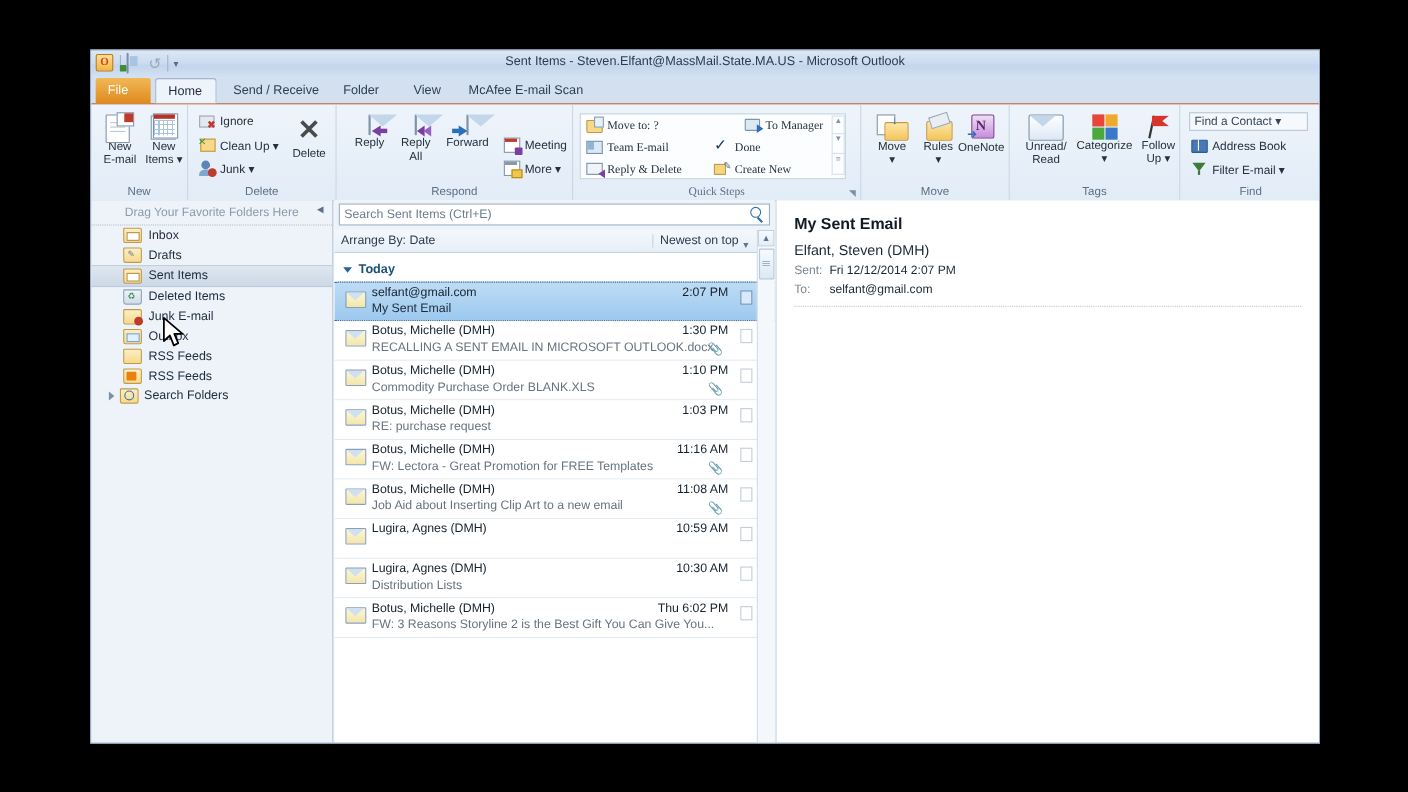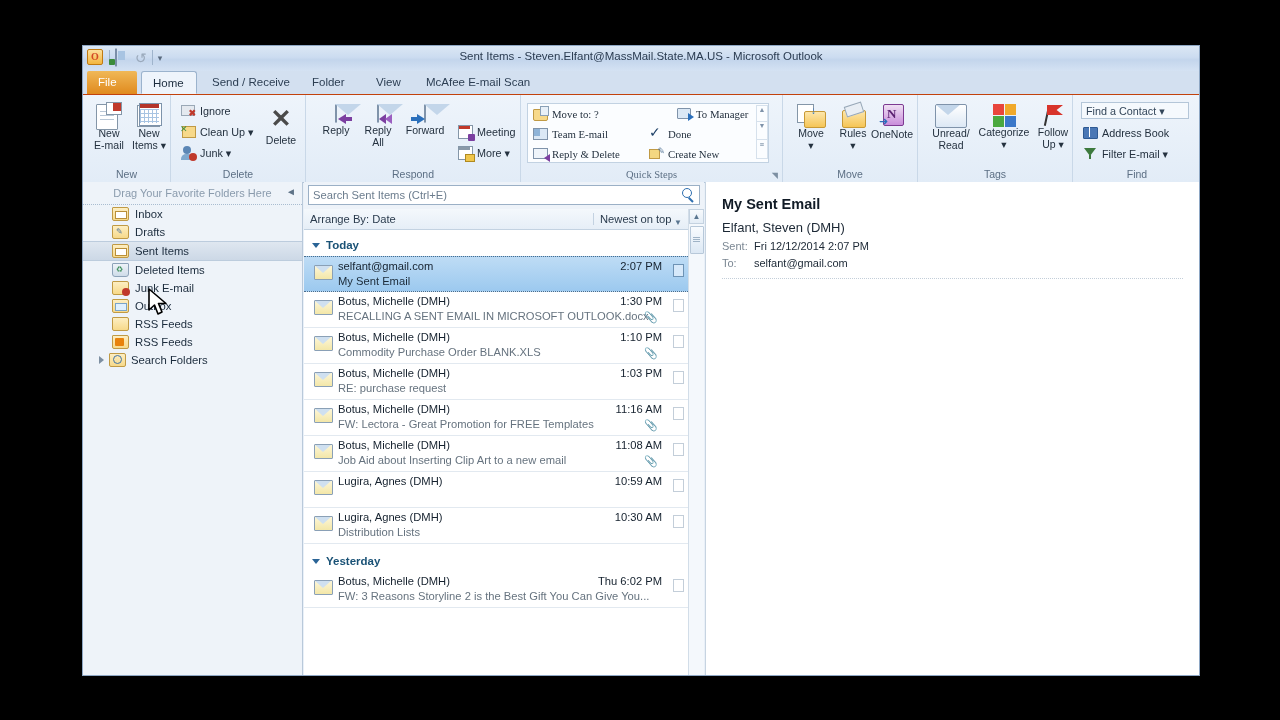--- a/index.html
+++ b/index.html
@@ -583,24 +583,20 @@
             <span class="mfrom">Lugira, Agnes (DMH)</span>
             <span class="mtime">10:30 AM</span>
             <span class="msubj">Distribution Lists</span>
             <span class="mflags">
               <span class="catbox"></span>
               <span class="flagico">⚑</span>
             </span>
           </div>
 
 
-          <div class="daygroup" style="padding-top:11px;">
-            <span class="tri" style="top:15px;"></span>
-            <span>Yesterday</span>
-          </div>
 
           <div class="mrow">
             <span class="menv"></span>
             <span class="mfrom">Botus, Michelle (DMH)</span>
             <span class="mtime">Thu 6:02 PM</span>
             <span class="msubj">FW: 3 Reasons Storyline 2 is the Best Gift You Can Give You...</span>
             <span class="mflags">
               <span class="catbox"></span>
               <span class="flagico">⚑</span>
             </span>

